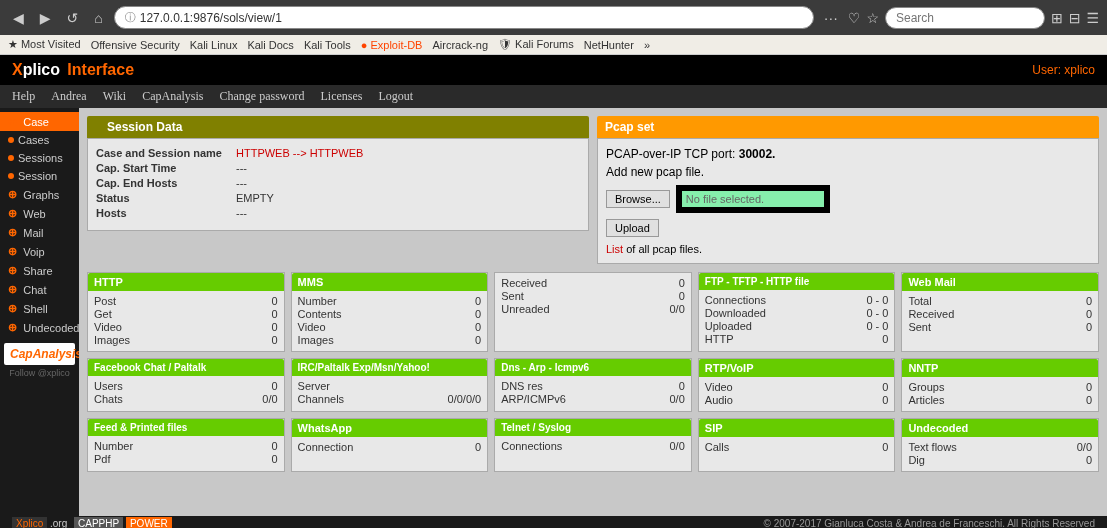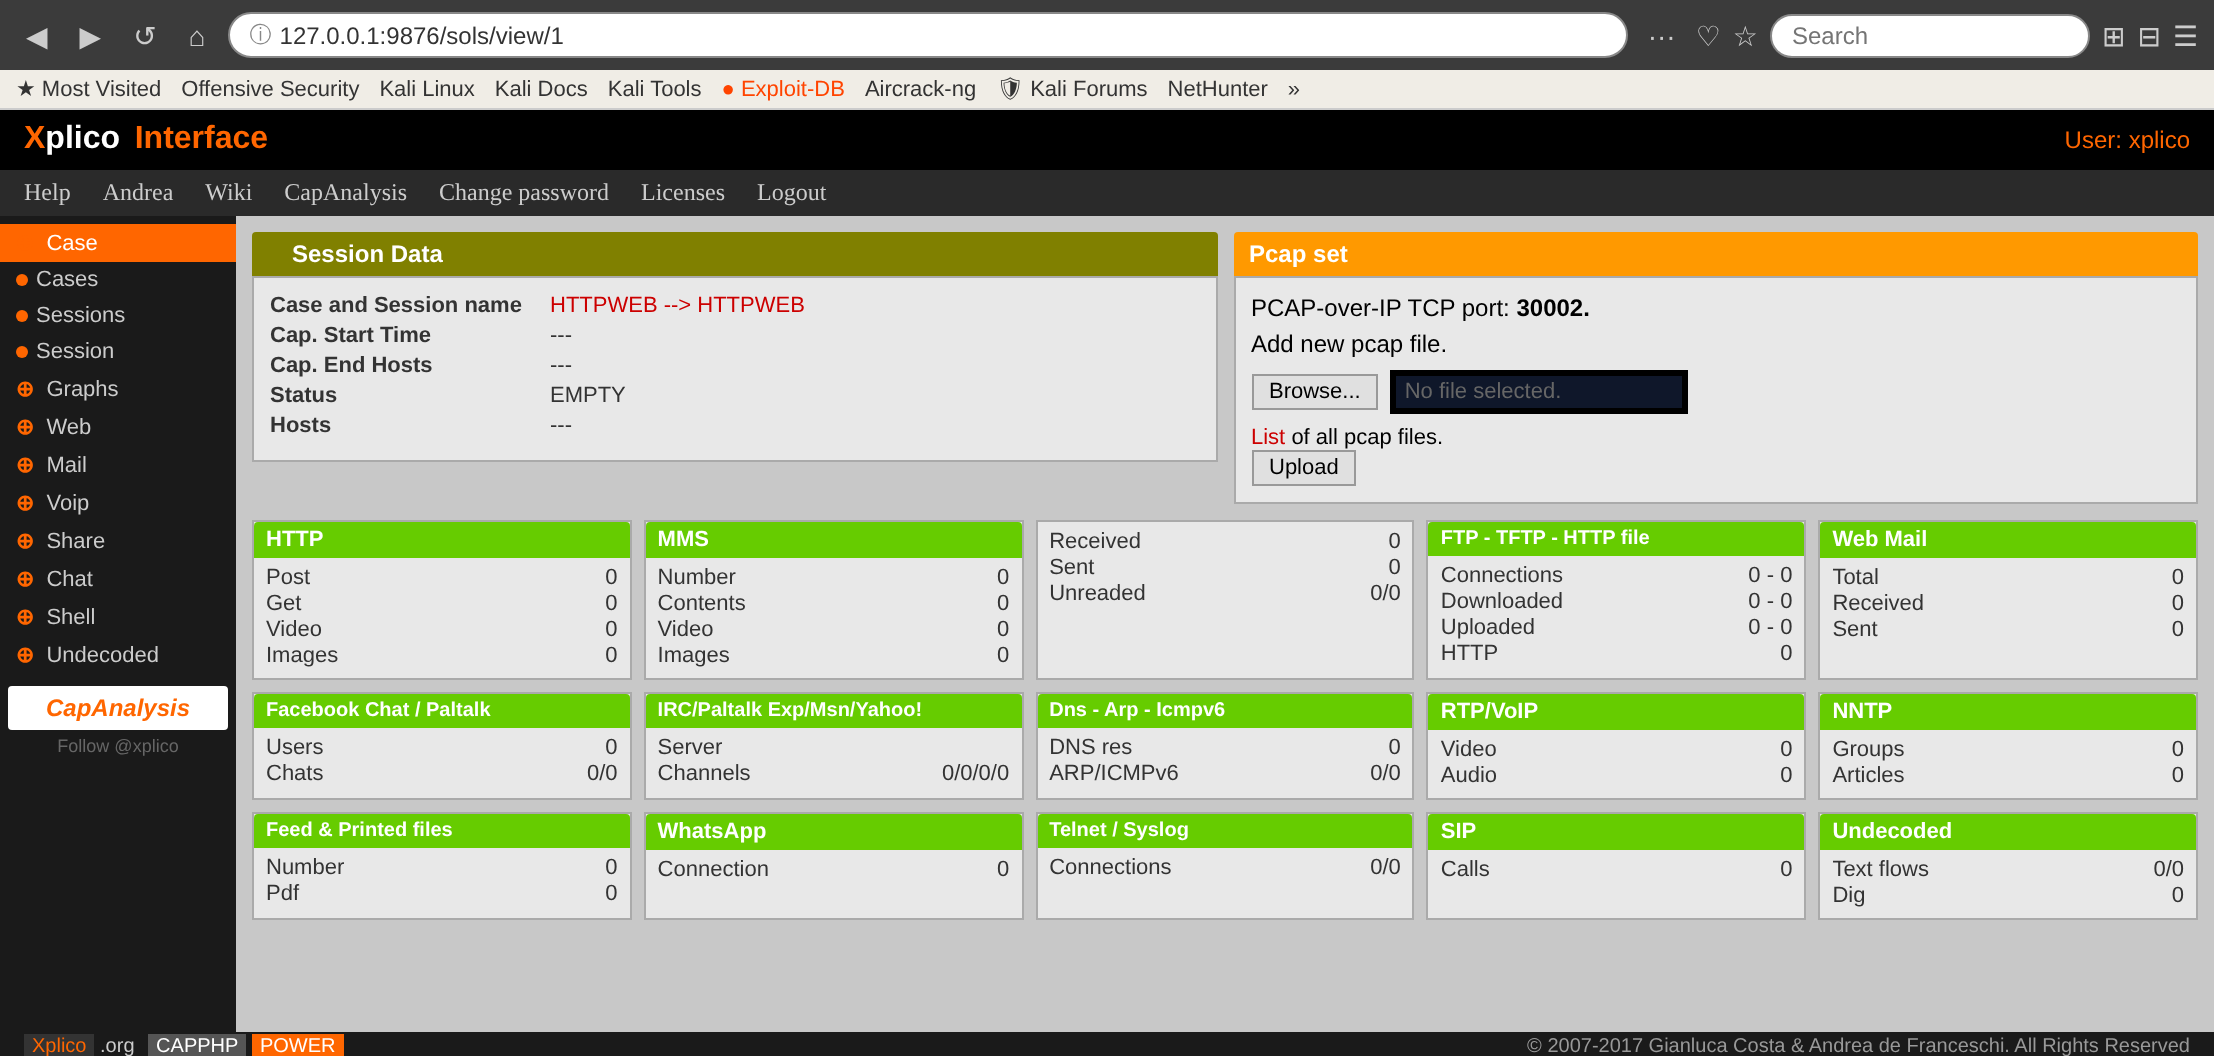--- a/index.html
+++ b/index.html
@@ -22,21 +22,21 @@
     .user-info span { color: #ff6600; }
 
     
     .nav-menu { background: #2a2a2a; padding: 4px 12px; display: flex; gap: 16px; font-family: Liberation Serif, serif; }
     .nav-item { color: #ccc; cursor: pointer; font-size: 12px; }
 
     
     .main-layout { display: flex; height: calc(528px - 120px); }
 
     
-    .sidebar { width: 118px; background: #1a1a1a; padding: 4px 0; flex-shrink: 0; overflow-y: auto; }
+    .sidebar { width: 79px; background: #1a1a1a; padding: 4px 0; flex-shrink: 0; overflow-y: auto; }
     .sidebar-item { padding: 3px 8px; color: #ccc; cursor: pointer; font-size: 11px; display: flex; align-items: center; gap: 4px; }
     .sidebar-item.active { background: #ff6600; color: white; }
     .sidebar-item .dot { width: 6px; height: 6px; border-radius: 50%; background: #ff6600; flex-shrink: 0; }
     .sidebar-item .plus { color: #ff6600; margin-right: 2px; font-weight: bold; }
 
     
     .content { flex: 1; background: #c8c8c8; padding: 8px; overflow-y: auto; }
 
     
     .top-panels { display: flex; gap: 8px; margin-bottom: 8px; }
@@ -52,21 +52,21 @@
 
     
     .pcap-panel { flex: 1; }
     .pcap-header { background: #ff9900; color: white; padding: 4px 8px; font-weight: bold; font-size: 12px; border-radius: 2px 2px 0 0; }
     .pcap-body { background: #e8e8e8; padding: 8px; border: 1px solid #aaa; }
     .pcap-port { font-size: 12px; margin-bottom: 4px; }
     .pcap-port b { font-weight: bold; }
     .pcap-add { font-size: 12px; margin-bottom: 6px; }
     .file-upload-row { display: flex; align-items: center; gap: 6px; margin-bottom: 6px; }
     .browse-btn { background: #e0e0e0; border: 1px solid #999; padding: 2px 8px; font-size: 11px; cursor: pointer; }
-    .no-file { background: #0f172a; border: 3px solid #000000; padding: 2px 60px 2px 4px; font-size: 11px; color: #666; }
+    .no-file { background: #86efac; border: 6px solid #000000; padding: 2px 60px 2px 4px; font-size: 11px; color: #666; }
     .upload-btn { background: #e0e0e0; border: 1px solid #999; padding: 2px 8px; font-size: 11px; cursor: pointer; }
     .list-link { color: #cc0000; font-size: 11px; }
 
     
     .stats-grid { display: grid; grid-template-columns: repeat(5, 1fr); gap: 6px; }
     .stat-card { background: #e8e8e8; border: 1px solid #aaa; }
     .stat-header { background: #66cc00; color: white; padding: 3px 6px; font-size: 11px; font-weight: bold; border-radius: 2px 2px 0 0; }
     .stat-body { padding: 4px 6px; }
     .stat-row { display: flex; justify-content: space-between; font-size: 11px; margin-bottom: 1px; }
     .stat-label { color: #333; }
@@ -225,26 +225,26 @@
         <div class="pcap-body">
           <div class="pcap-port">
             <span>PCAP-over-IP TCP port:</span>
             <b>30002.</b>
           </div>
           <div class="pcap-add">Add new pcap file.</div>
           <div class="file-upload-row">
             <button class="browse-btn">Browse...</button>
             <span class="no-file">No file selected.</span>
           </div>
+          <div>
+            <button class="upload-btn">Upload</button>
+          </div>
           <div style="margin-top:6px; font-size:11px;">
             <span class="list-link" style="color:#cc0000; cursor:pointer;">List</span>
             <span>of all pcap files.</span>
-          </div>
-          <div>
-            <button class="upload-btn">Upload</button>
           </div>
         </div>
       </div>
     </div>
 
     <div class="stats-grid" style="margin-bottom:6px;">
 
       <div class="stat-card">
         <div class="stat-header">HTTP</div>
         <div class="stat-body">

